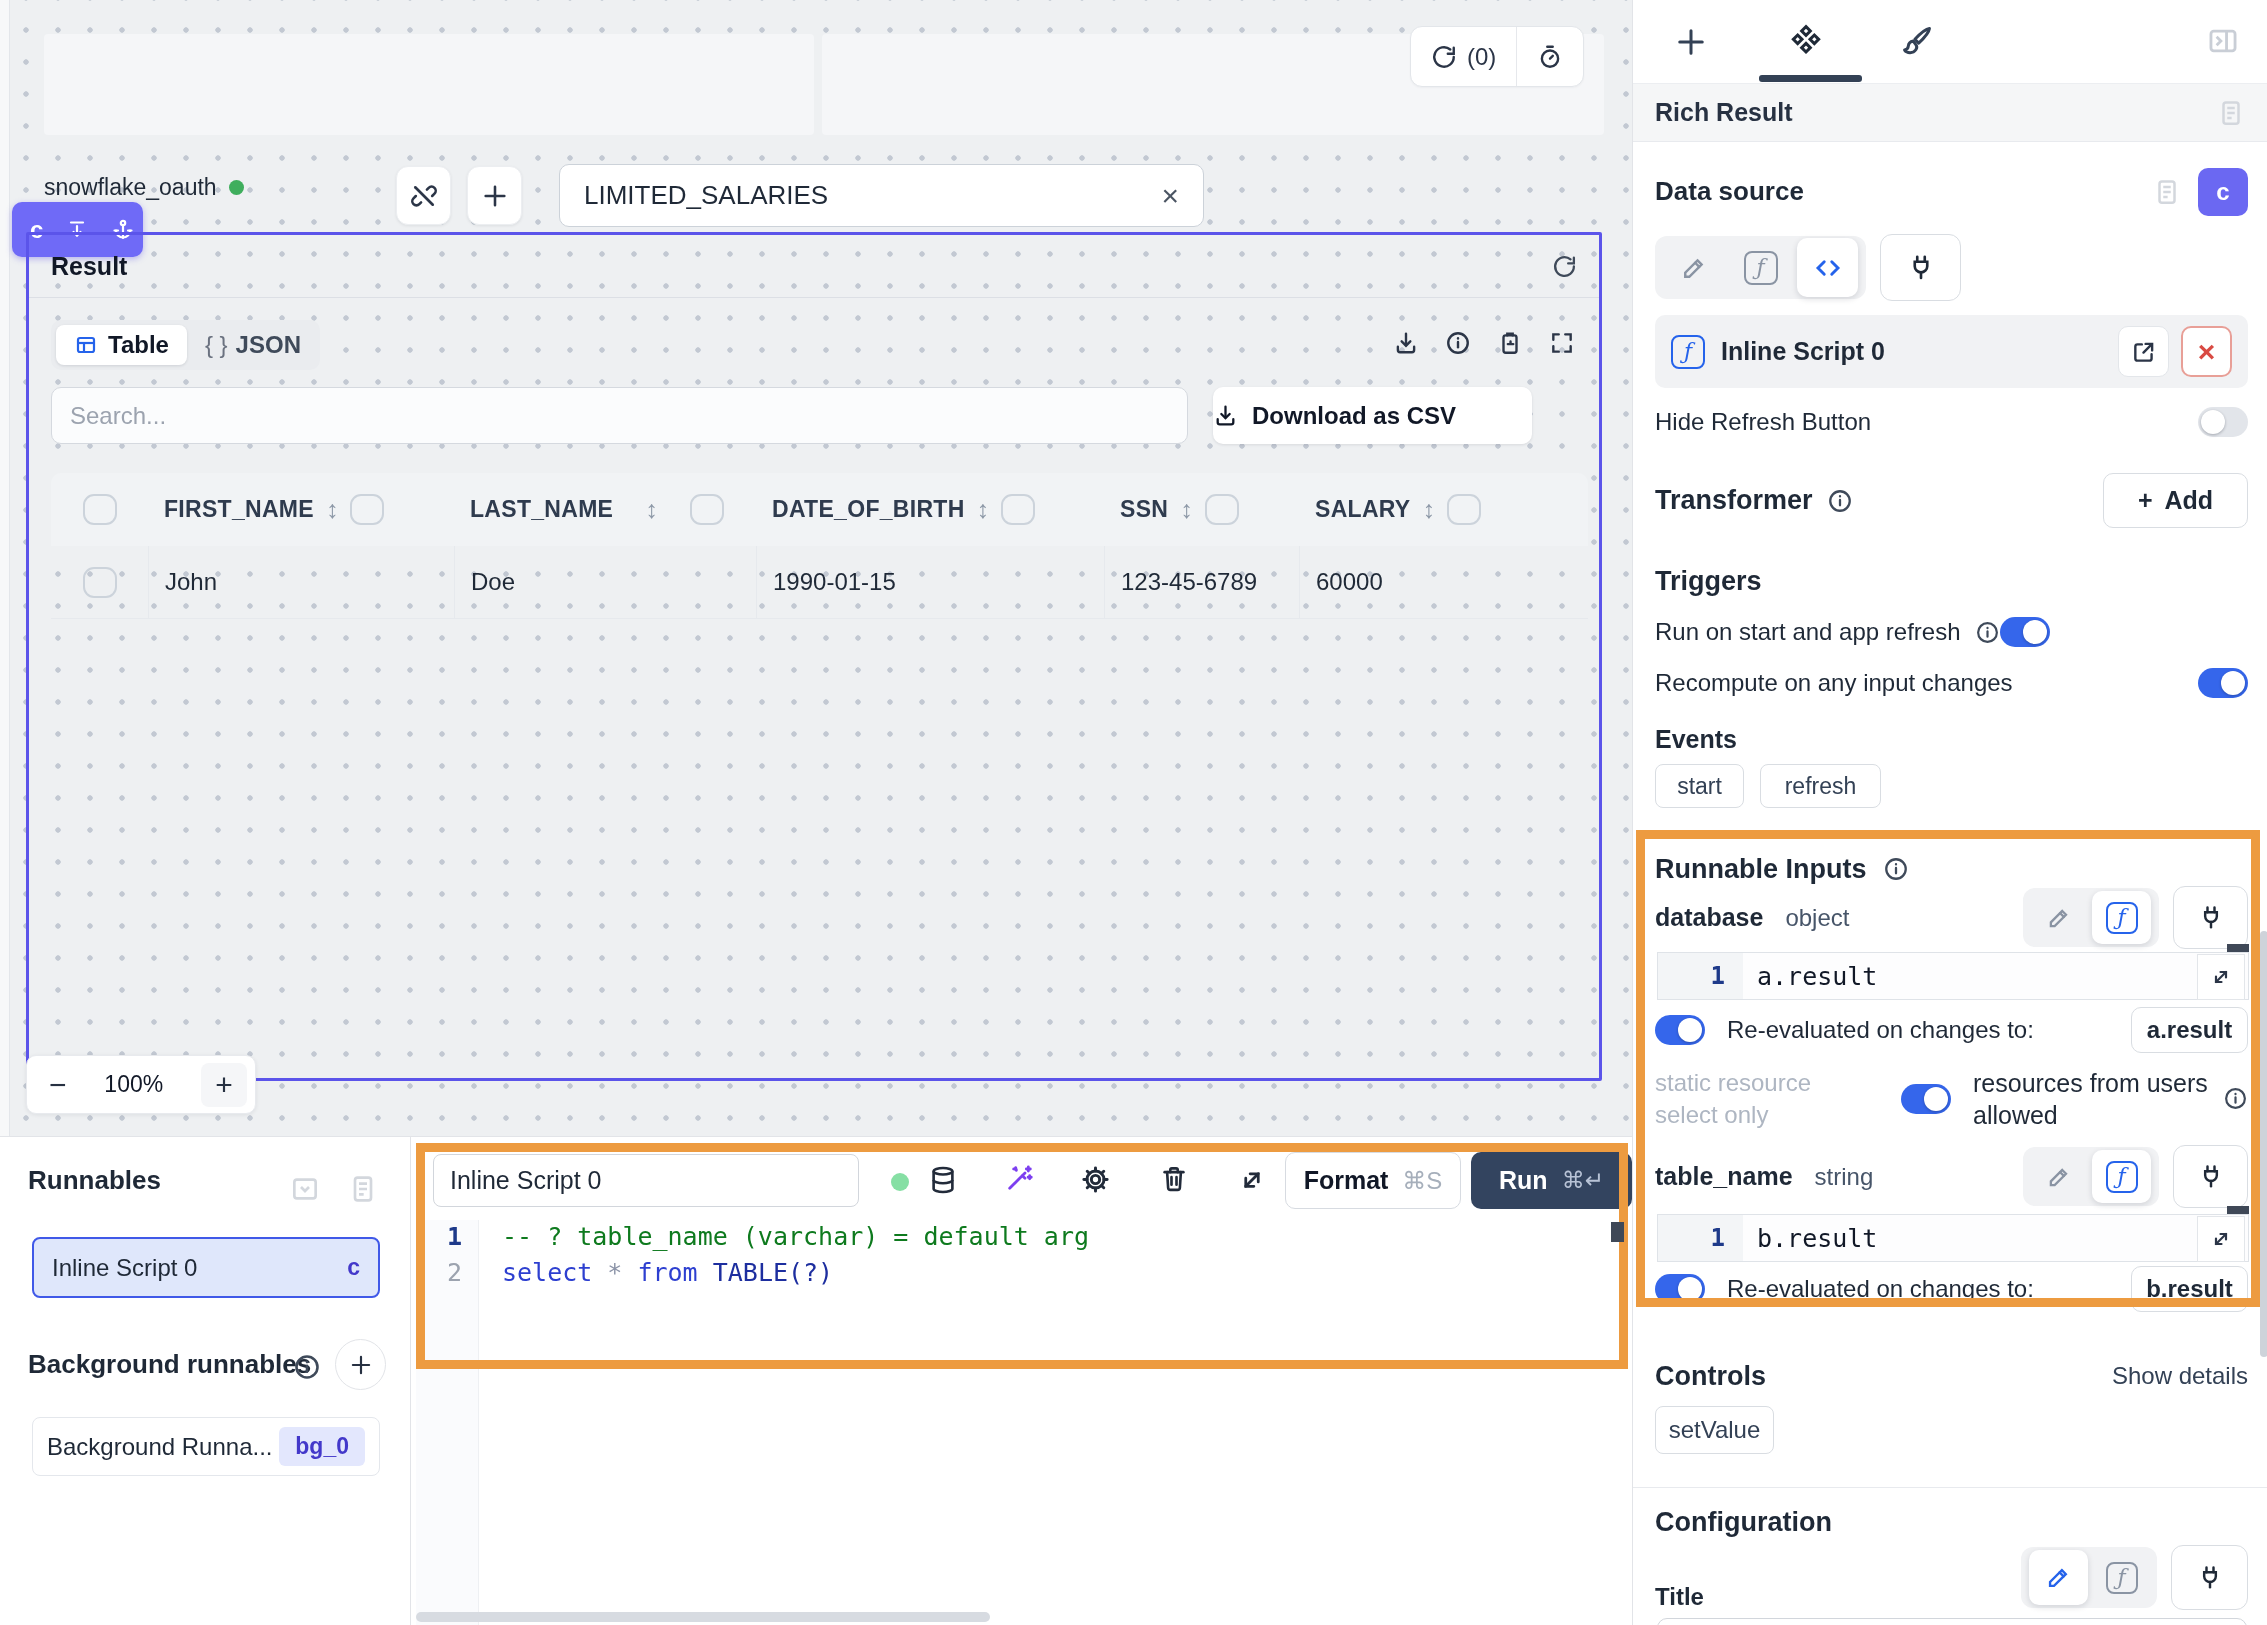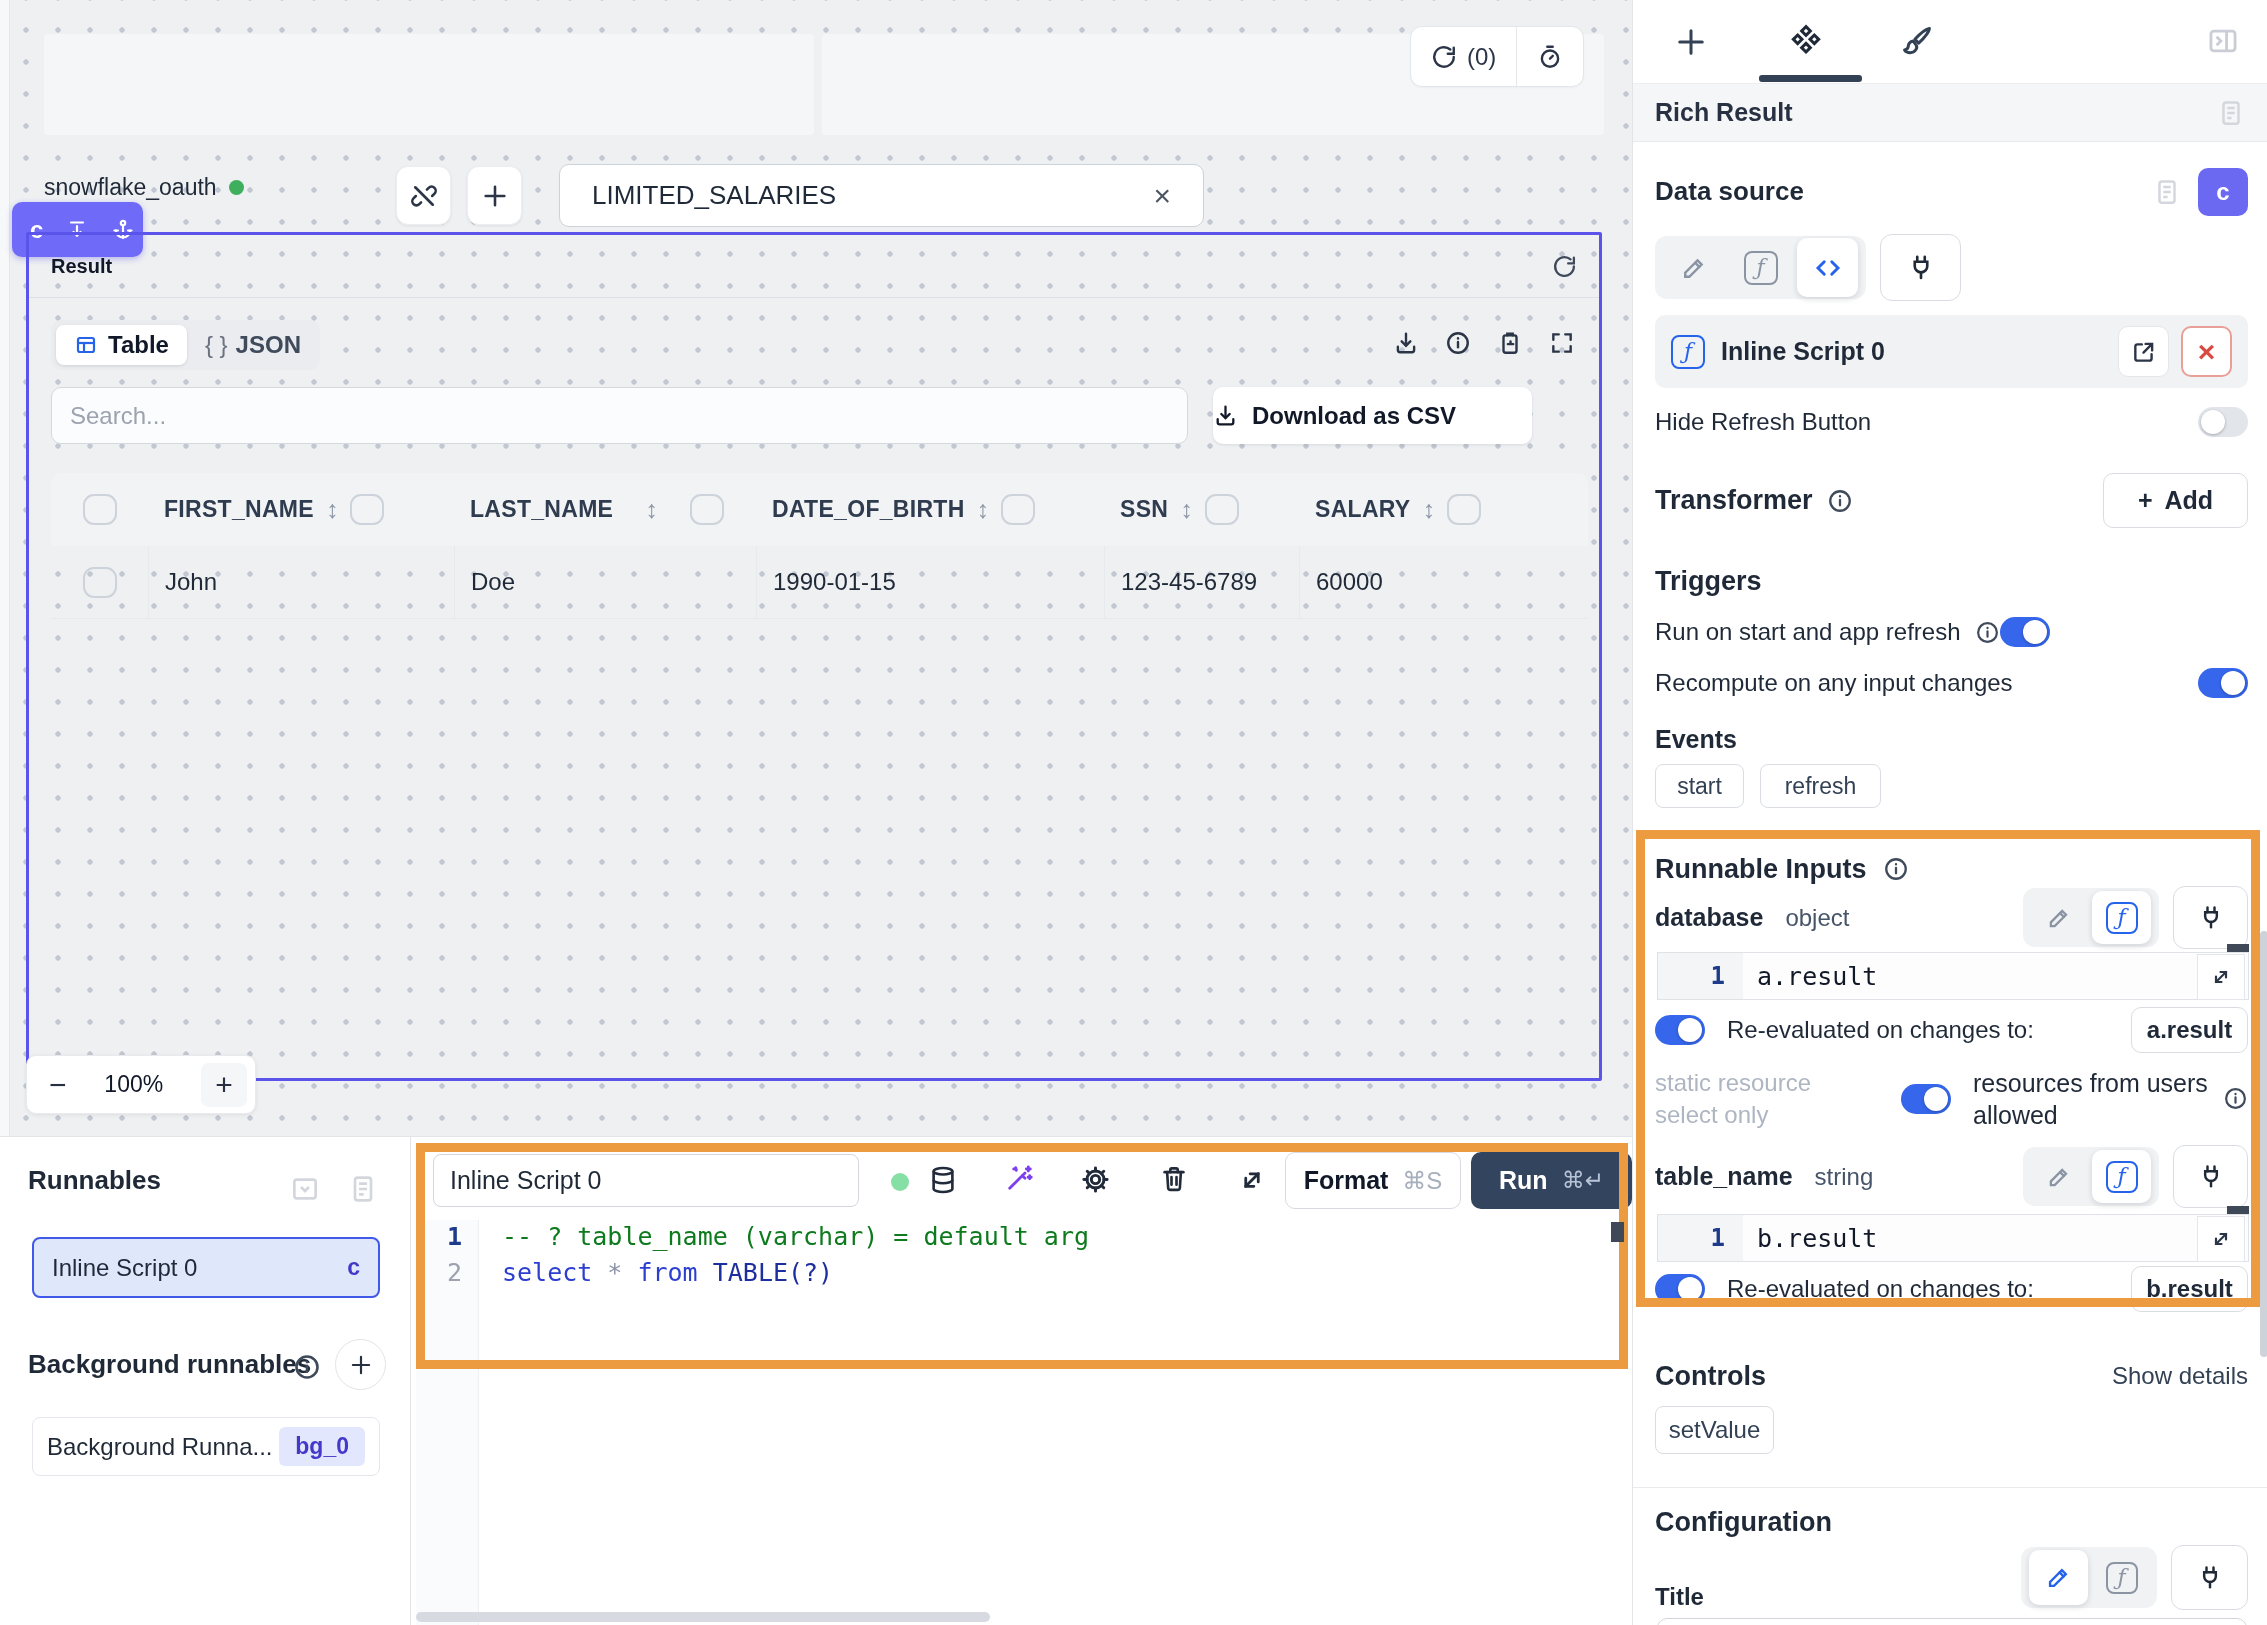--- a/index.html
+++ b/index.html
@@ -18,27 +18,27 @@
   .canvas-gutter { left:0; top:0; width:10px; height:1136px; background:#f7f8f9; border-right:1px solid #e3e6ea; }
   .ph-block { background:#f5f6f8; border-radius:4px; }
   .refresh-group { background:#fff; border:1px solid #e3e6ea; border-radius:12px; display:flex; align-items:stretch; color:#2b3547; box-shadow:0 1px 2px rgba(16,24,40,.04); }
   .refresh-seg { display:flex; align-items:center; gap:10px; padding:0 20px; font-size:24px; color:#2b3547; }
   .refresh-div { width:1px; background:#e6e8ec; }
   .resource-label { font-size:23px; color:#1f2937; display:flex; align-items:center; gap:12px; }
   .green-dot { width:15px; height:15px; border-radius:50%; background:#3fae5d; }
   .sel-toolbar { background:#6f6af7; border-radius:10px; color:#fff; display:flex; align-items:center; gap:22px; padding:0 18px; box-shadow:0 2px 6px rgba(79,70,229,.35); }
   .sel-toolbar .tag { font-weight:bold; font-size:24px; }
   .btn-sq { background:#fff; border:1px solid #eceef1; border-radius:12px; display:flex; align-items:center; justify-content:center; color:#2b3547; box-shadow:0 1px 3px rgba(16,24,40,.08); cursor:pointer; }
-  .table-input { background:#fff; border:1px solid #ccd2d9; border-radius:10px; display:flex; align-items:center; padding:0 32px; }
+  .table-input { background:#fff; border:1px solid #ccd2d9; border-radius:10px; display:flex; align-items:center; padding:0 24px; }
   .table-input input { border:none; outline:none; flex:1; font-size:26px; color:#1f2937; font-family:"Liberation Sans",sans-serif; background:transparent; }
   .clear-x { font-size:30px; color:#4b5563; cursor:pointer; line-height:1; }
 
   .result-card { border:3px solid #5b54ea; border-radius:2px; background:transparent; }
   .result-head { position:absolute; left:0; top:0; right:0; height:63px; border-bottom:1px solid #dcdfe5; display:flex; align-items:center; justify-content:space-between; padding:0 22px; }
-  .result-title { font-weight:bold; font-size:20px; color:#111827; }
+  .result-title { font-weight:bold; font-size:25px; color:#111827; }
   .tabs-group { background:#eaecef; border-radius:10px; padding:5px; display:flex; align-items:center; gap:4px; }
   .tab-active { background:#fff; border-radius:8px; box-shadow:0 1px 3px rgba(16,24,40,.12); display:flex; align-items:center; gap:10px; padding:6px 18px; font-weight:bold; font-size:24px; color:#111827; }
   .tab-idle { display:flex; align-items:center; gap:8px; padding:6px 14px; font-weight:bold; font-size:24px; color:#3f4a5a; }
   .tab-idle .braces { color:#6b7280; font-weight:normal; }
   .icon-row { display:flex; align-items:center; gap:26px; color:#2b3547; }
   .search-box { background:#fbfcfd; border:1px solid #d5d9df; border-radius:10px; display:flex; align-items:center; padding:0 18px; }
   .search-box input { border:none; outline:none; background:transparent; width:100%; font-size:24px; color:#374151; font-family:"Liberation Sans",sans-serif; }
   .search-box input::placeholder { color:#9ca3af; }
   .csv-btn { background:#fff; border-radius:10px; display:flex; align-items:center; gap:14px; font-weight:bold; font-size:24px; color:#111827; box-shadow:0 1px 3px rgba(16,24,40,.10); cursor:pointer; }
   .dots3 { width:5px; height:5px; border-radius:50%; background:#374151; box-shadow:0 -9px 0 #374151, 0 9px 0 #374151; }

